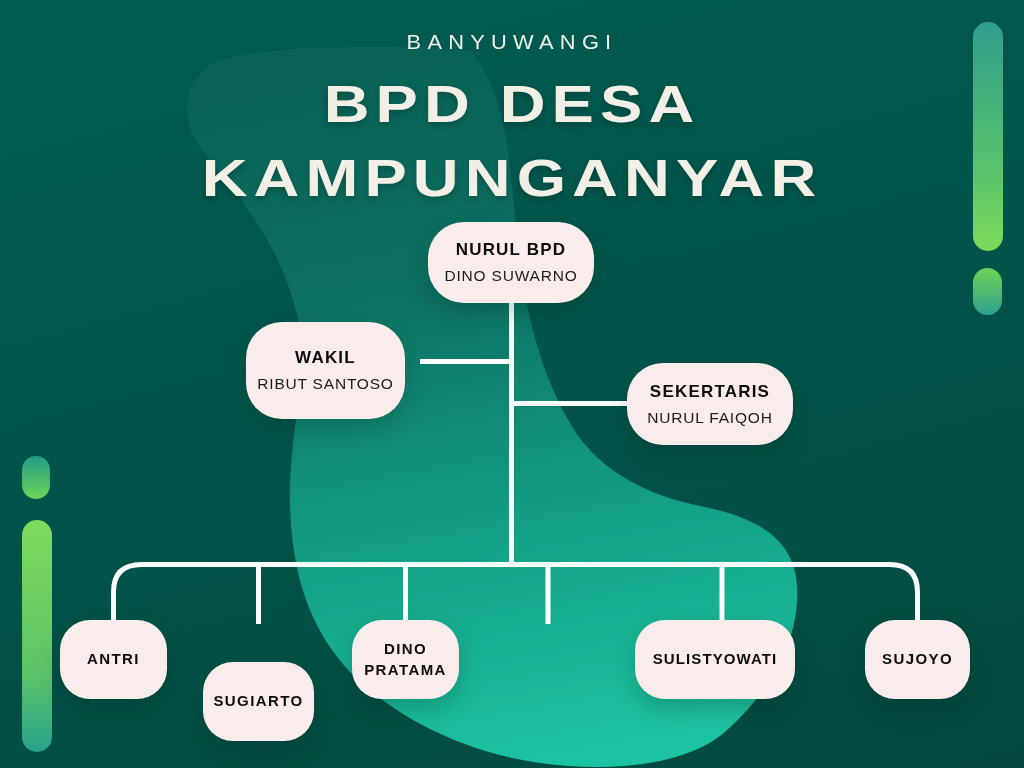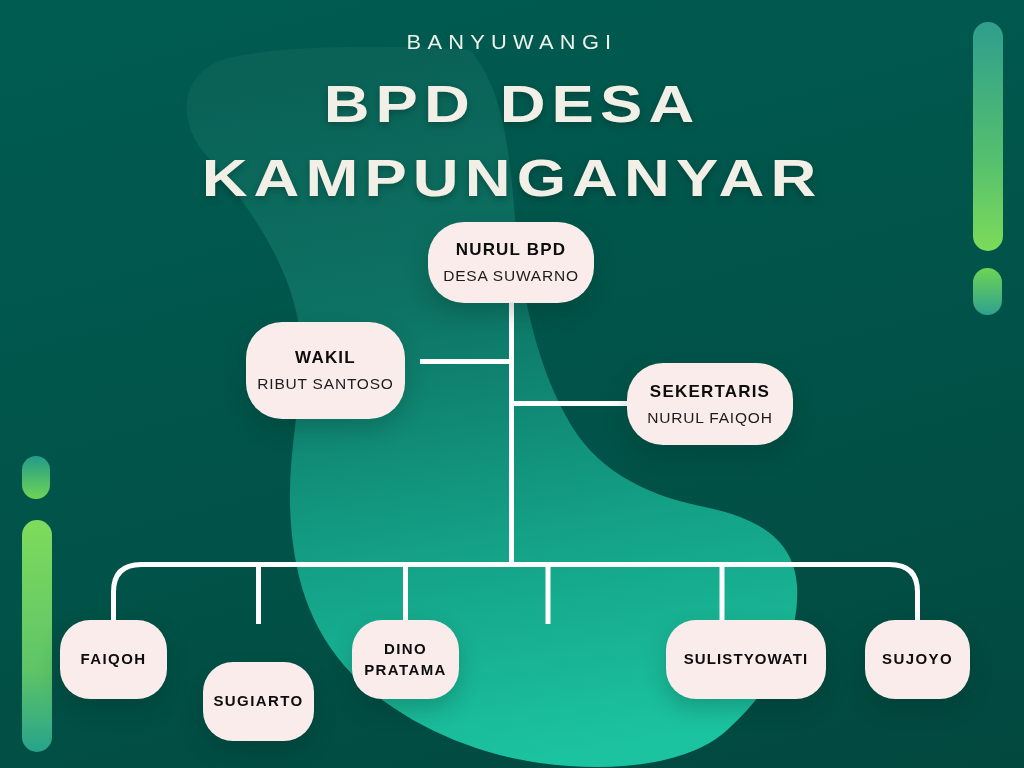--- a/index.html
+++ b/index.html
@@ -84,21 +84,21 @@
     text-align: center;
     font-weight: 700; font-size: 15px; letter-spacing: 1.4px; line-height: 1.35;
     color: #0d0d0d;
     box-shadow: 0 10px 22px rgba(0, 35, 28, 0.22);
     padding: 0 6px; box-sizing: border-box;
   }
   .member-0 { left: 60px;  width: 107px; }
   .member-1 { left: 203px; width: 111px; margin-top: 42px; }
   .member-2 { left: 352px; width: 107px; }
   .member-3 { left: 483px; width: 130px; }
-  .member-4 { left: 666px; width: 160px; letter-spacing: 1.1px; }
+  .member-4 { left: 635px; width: 160px; letter-spacing: 1.1px; }
   .member-5 { left: 865px; width: 105px; }
 </style>
 </head>
 <body>
 
 <div class="stage">
 
   <svg class="layer" viewBox="0 0 1024 768" aria-hidden="true">
     <defs>
       <linearGradient id="blobGrad" x1="0.35" y1="0" x2="0.5" y2="1">
@@ -147,32 +147,32 @@
       <path d="M722 564 L722 624"></path>
     </g>
   </svg>
 
   <div class="region">BANYUWANGI</div>
   <div class="title-line title-line-1">BPD DESA</div>
   <div class="title-line title-line-2">KAMPUNGANYAR</div>
 
   <div class="node node-ketua">
     <span class="role">NURUL BPD</span>
-    <span class="name">DESA SUWARNO</span>
+    <span class="name">DINO SUWARNO</span>
   </div>
 
   <div class="node node-wakil">
     <span class="role">WAKIL</span>
     <span class="name">RIBUT SANTOSO</span>
   </div>
 
   <div class="node node-sekertaris">
     <span class="role">SEKERTARIS</span>
     <span class="name">NURUL FAIQOH</span>
   </div>
 
-  <div class="member member-0">FAIQOH</div>
+  <div class="member member-0">ANTRI</div>
   <div class="member member-1">SUGIARTO</div>
   <div class="member member-2">DINO PRATAMA</div>
   <div class="member member-4">SULISTYOWATI</div>
   <div class="member member-5">SUJOYO</div>
 
 </div>
 
 </body></html>

